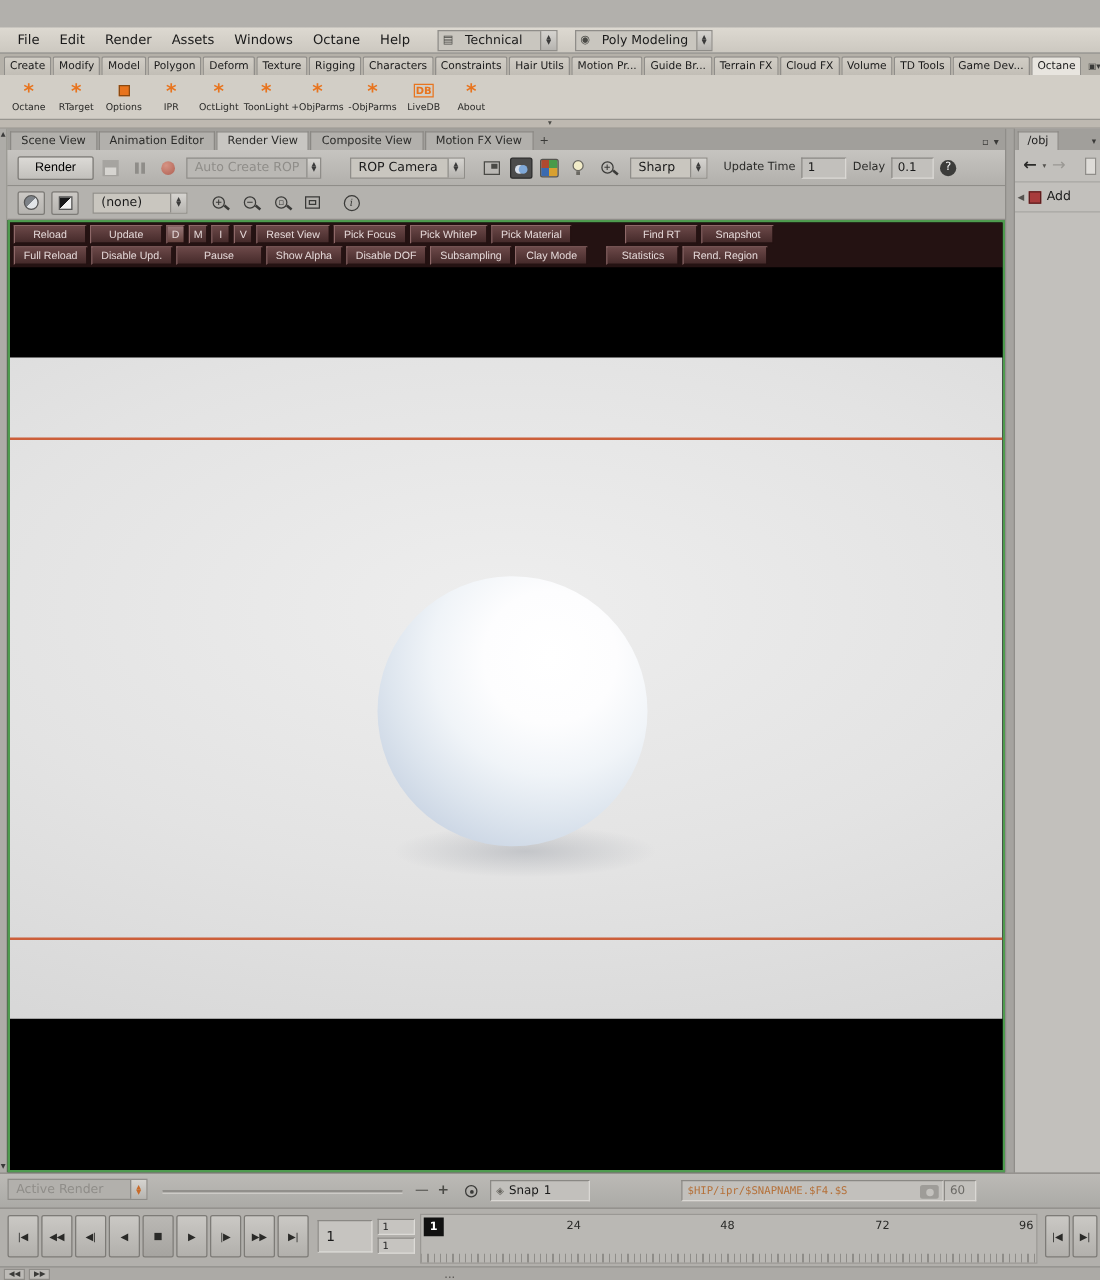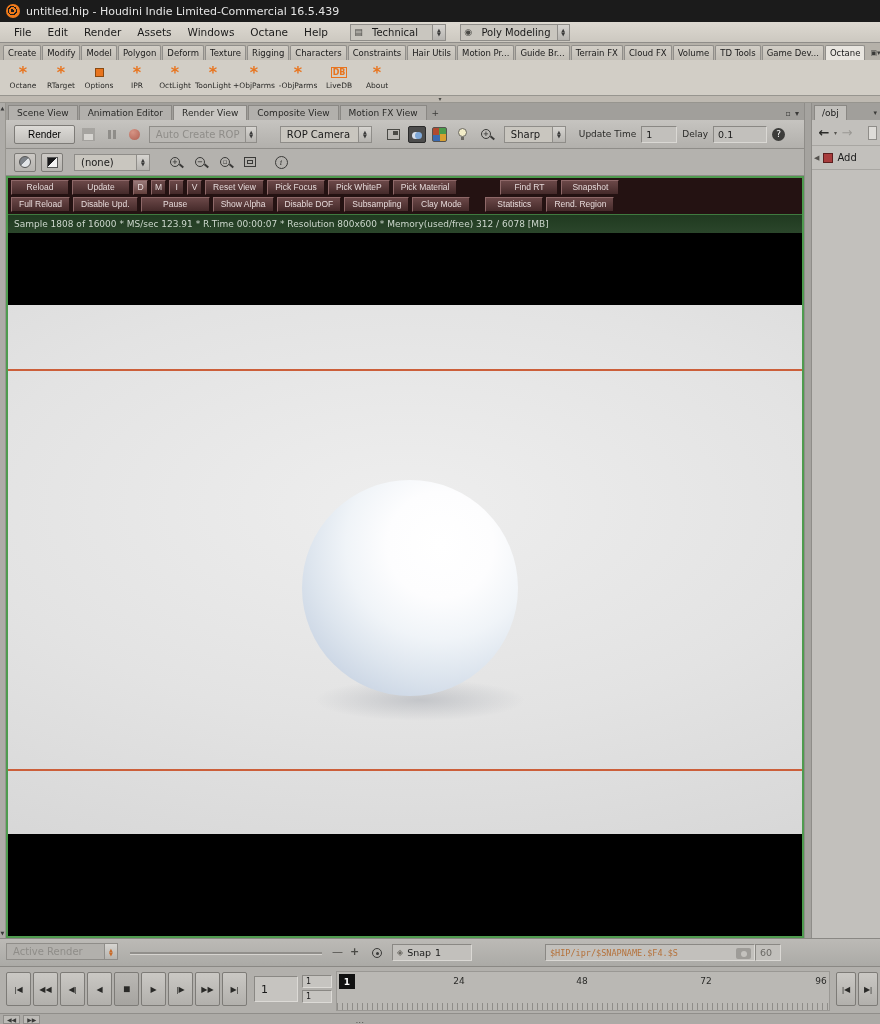--- a/index.html
+++ b/index.html
@@ -135,24 +135,20 @@
   .pb-nav .tbtn{width:20px}
   .pb-bottom{position:absolute;left:0;top:46px;width:880px;height:12px;background:#acaaa6;border-top:1px solid #908e8a;display:flex;align-items:center;gap:3px;padding-left:3px}
   .mini-btn{font-size:6px;padding:0 3px;border:1px solid #8f8d89;background:#bdbbb7;height:9px;display:flex;align-items:center;color:#3a3a38}
   .ellipsis{margin-left:312px;font-size:9px;color:#55534f}
 </style>
 </head>
 <body>
 
 <div id="app">
 
-  <div class="titlebar">
-    <span class="logo"></span>
-    <span>untitled.hip - Houdini Indie Limited-Commercial 16.5.439</span>
-  </div>
 
   <div class="menubar">
     <span class="menu-item">File</span>
     <span class="menu-item">Edit</span>
     <span class="menu-item">Render</span>
     <span class="menu-item">Assets</span>
     <span class="menu-item">Windows</span>
     <span class="menu-item">Octane</span>
     <span class="menu-item">Help</span>
     <div class="hdd" style="margin-left:14px;width:96px">
@@ -306,21 +302,21 @@
     <div class="hdd" style="width:62px;margin-left:4px">
       <span class="dlabel">Sharp</span>
       <span class="spinner" style="margin-left:auto">
           <i>▲</i>
           <i>▼</i>
         </span>
     </div>
     <span class="lbl" style="margin-left:8px">Update Time</span>
     <div class="hfield" style="width:36px">1</div>
     <span class="lbl">Delay</span>
-    <div class="hfield" style="width:54px">0.1</div>
+    <div class="hfield" style="width:34px">0.1</div>
     <span class="help-circle">?</span>
   </div>
 
   <div class="view-toolbar">
     <span class="swatch-btn">
         <span class="circle-split"></span>
       </span>
     <span class="swatch-btn">
         <span class="square-split"></span>
       </span>
@@ -369,23 +365,20 @@
         <button class="obtn">Disable Upd.</button>
         <button class="obtn pausew">Pause</button>
         <button class="obtn">Show Alpha</button>
         <button class="obtn">Disable DOF</button>
         <button class="obtn">Subsampling</button>
         <button class="obtn">Clay Mode</button>
         <button class="obtn" style="margin-left:12px">Statistics</button>
         <button class="obtn">Rend. Region</button>
       </div>
     </div>
-    <div class="status-bar">
-      <span>Sample 1808 of 16000 * MS/sec 123.91 * R.Time 00:00:07 * Resolution 800x600 * Memory(used/free) 312 / 6078 [MB]</span>
-    </div>
     <div class="viewport">
       <div class="render-image">
         <div class="orange-line line1"></div>
         <div class="orange-line line2"></div>
         <div class="sphere-shadow"></div>
         <div class="sphere"></div>
       </div>
     </div>
   </div>
 

